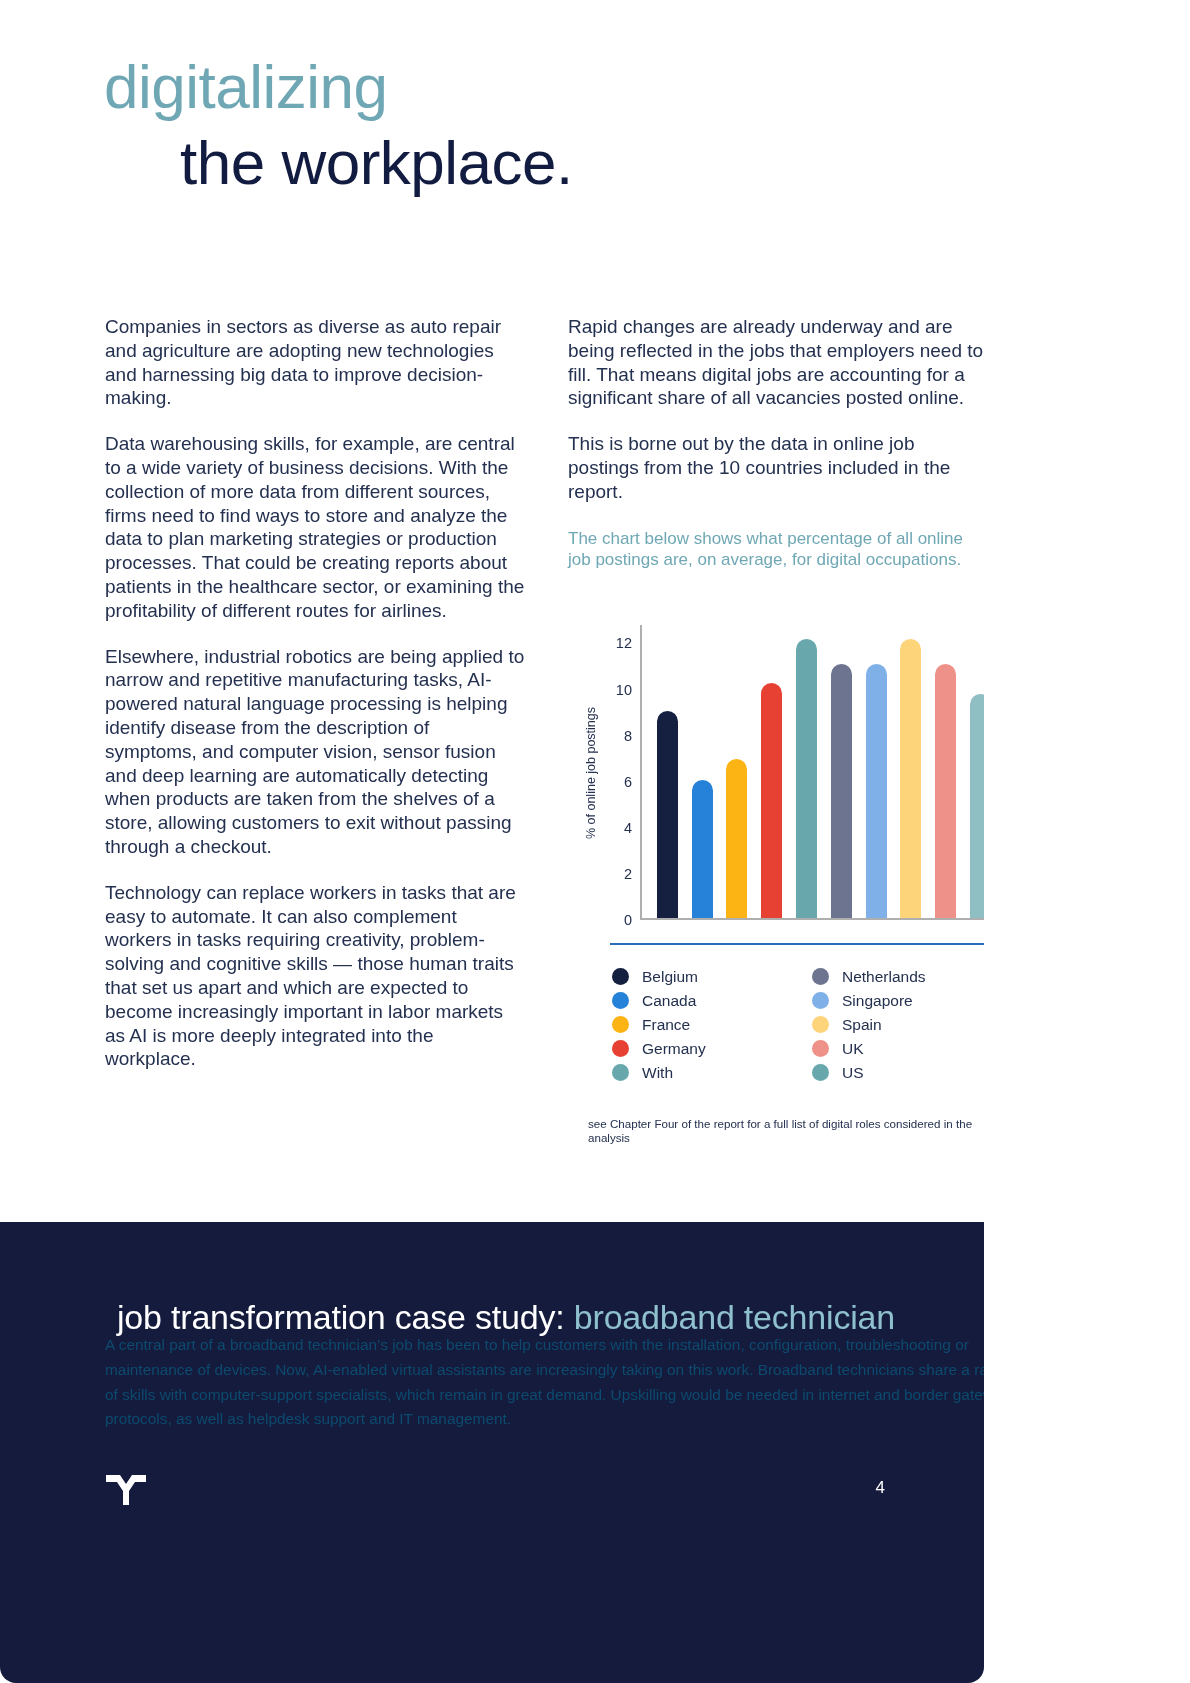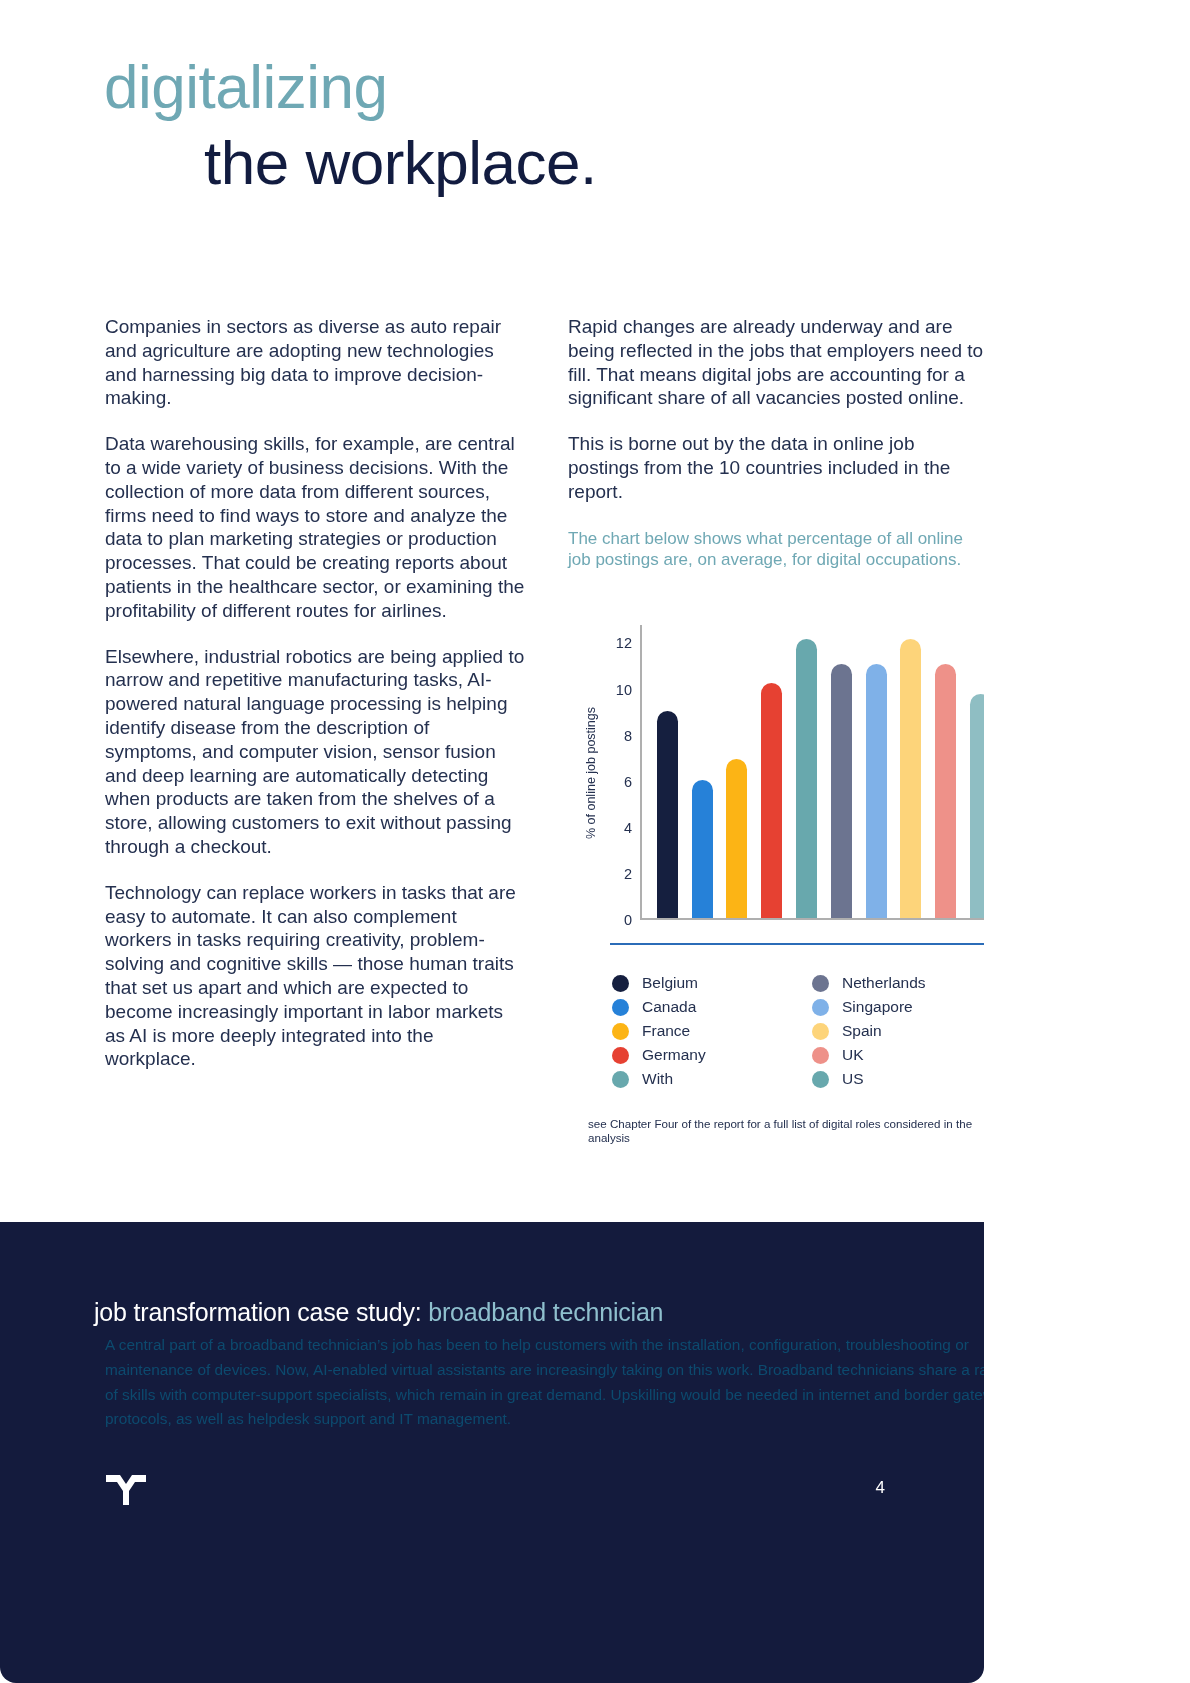--- a/index.html
+++ b/index.html
@@ -31,21 +31,21 @@
     font-weight: 400;
     color: #6FA8B4;
     letter-spacing: -0.5px;
   }
   .title-line2 {
     font-size: 62px;
     line-height: 70px;
     font-weight: 400;
     color: #121C40;
     letter-spacing: -0.5px;
-    margin-left: 100px;
+    margin-left: 76px;
     margin-top: 6px;
   }
 
   
   .col-left {
     position: absolute;
     left: 105px;
     top: 315px;
     width: 420px;
   }
@@ -146,21 +146,21 @@
   .legend {
     position: absolute;
     left: 612px;
     top: 968px;
     width: 400px;
     display: flex;
   }
   .legend-col { width: 200px; }
   .legend-item {
     display: flex;
-    align-items: flex-end;
+    align-items: flex-start;
     height: 24px;
     margin-bottom: 0px;
   }
   .legend-dot {
     width: 17px;
     height: 17px;
     border-radius: 50%;
     flex: 0 0 17px;
     margin-right: 13px;
   }
@@ -183,23 +183,23 @@
   .footer {
     position: absolute;
     left: 0;
     top: 1222px;
     width: 1190px;
     height: 461px;
     background: #141B3D;
   }
   .case-title {
     position: absolute;
-    left: 94px;
+    left: 117px;
     top: 1298px;
-    font-size: 25px;
+    font-size: 34px;
     color: #ffffff;
     letter-spacing: -0.2px;
   }
   .case-title .accent { color: #8FC0CE; }
   .case-body {
     position: absolute;
     left: 105px;
     top: 1333px;
     width: 925px;
     font-size: 15.4px;

